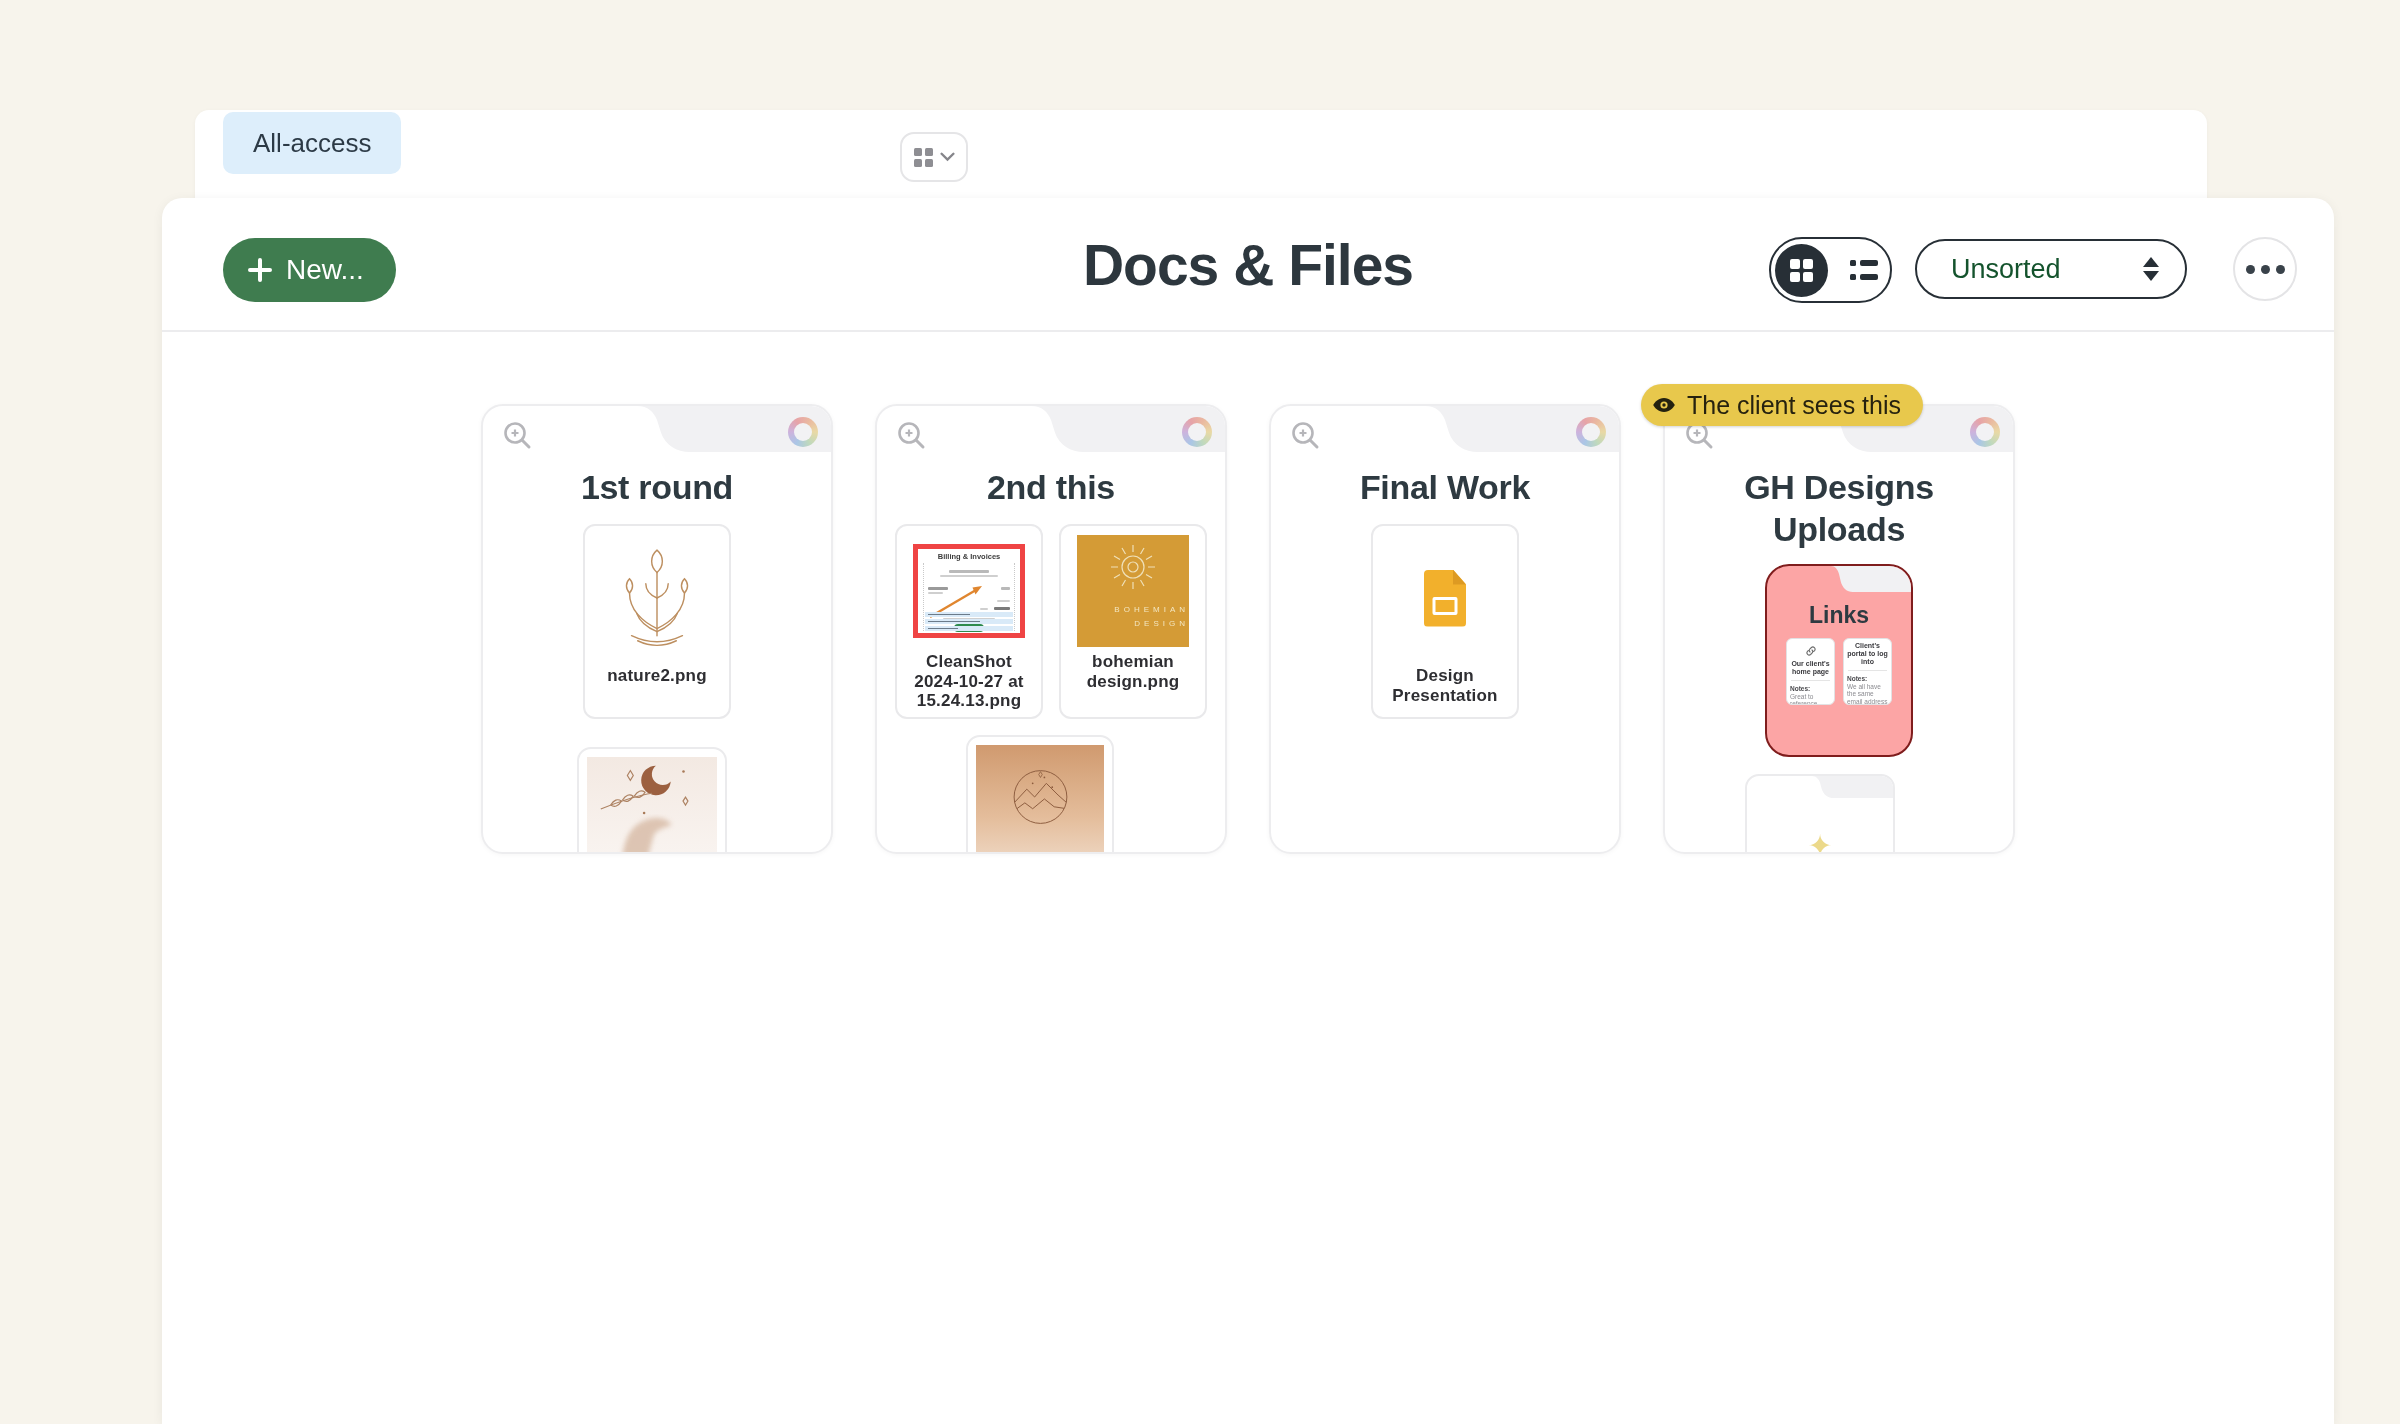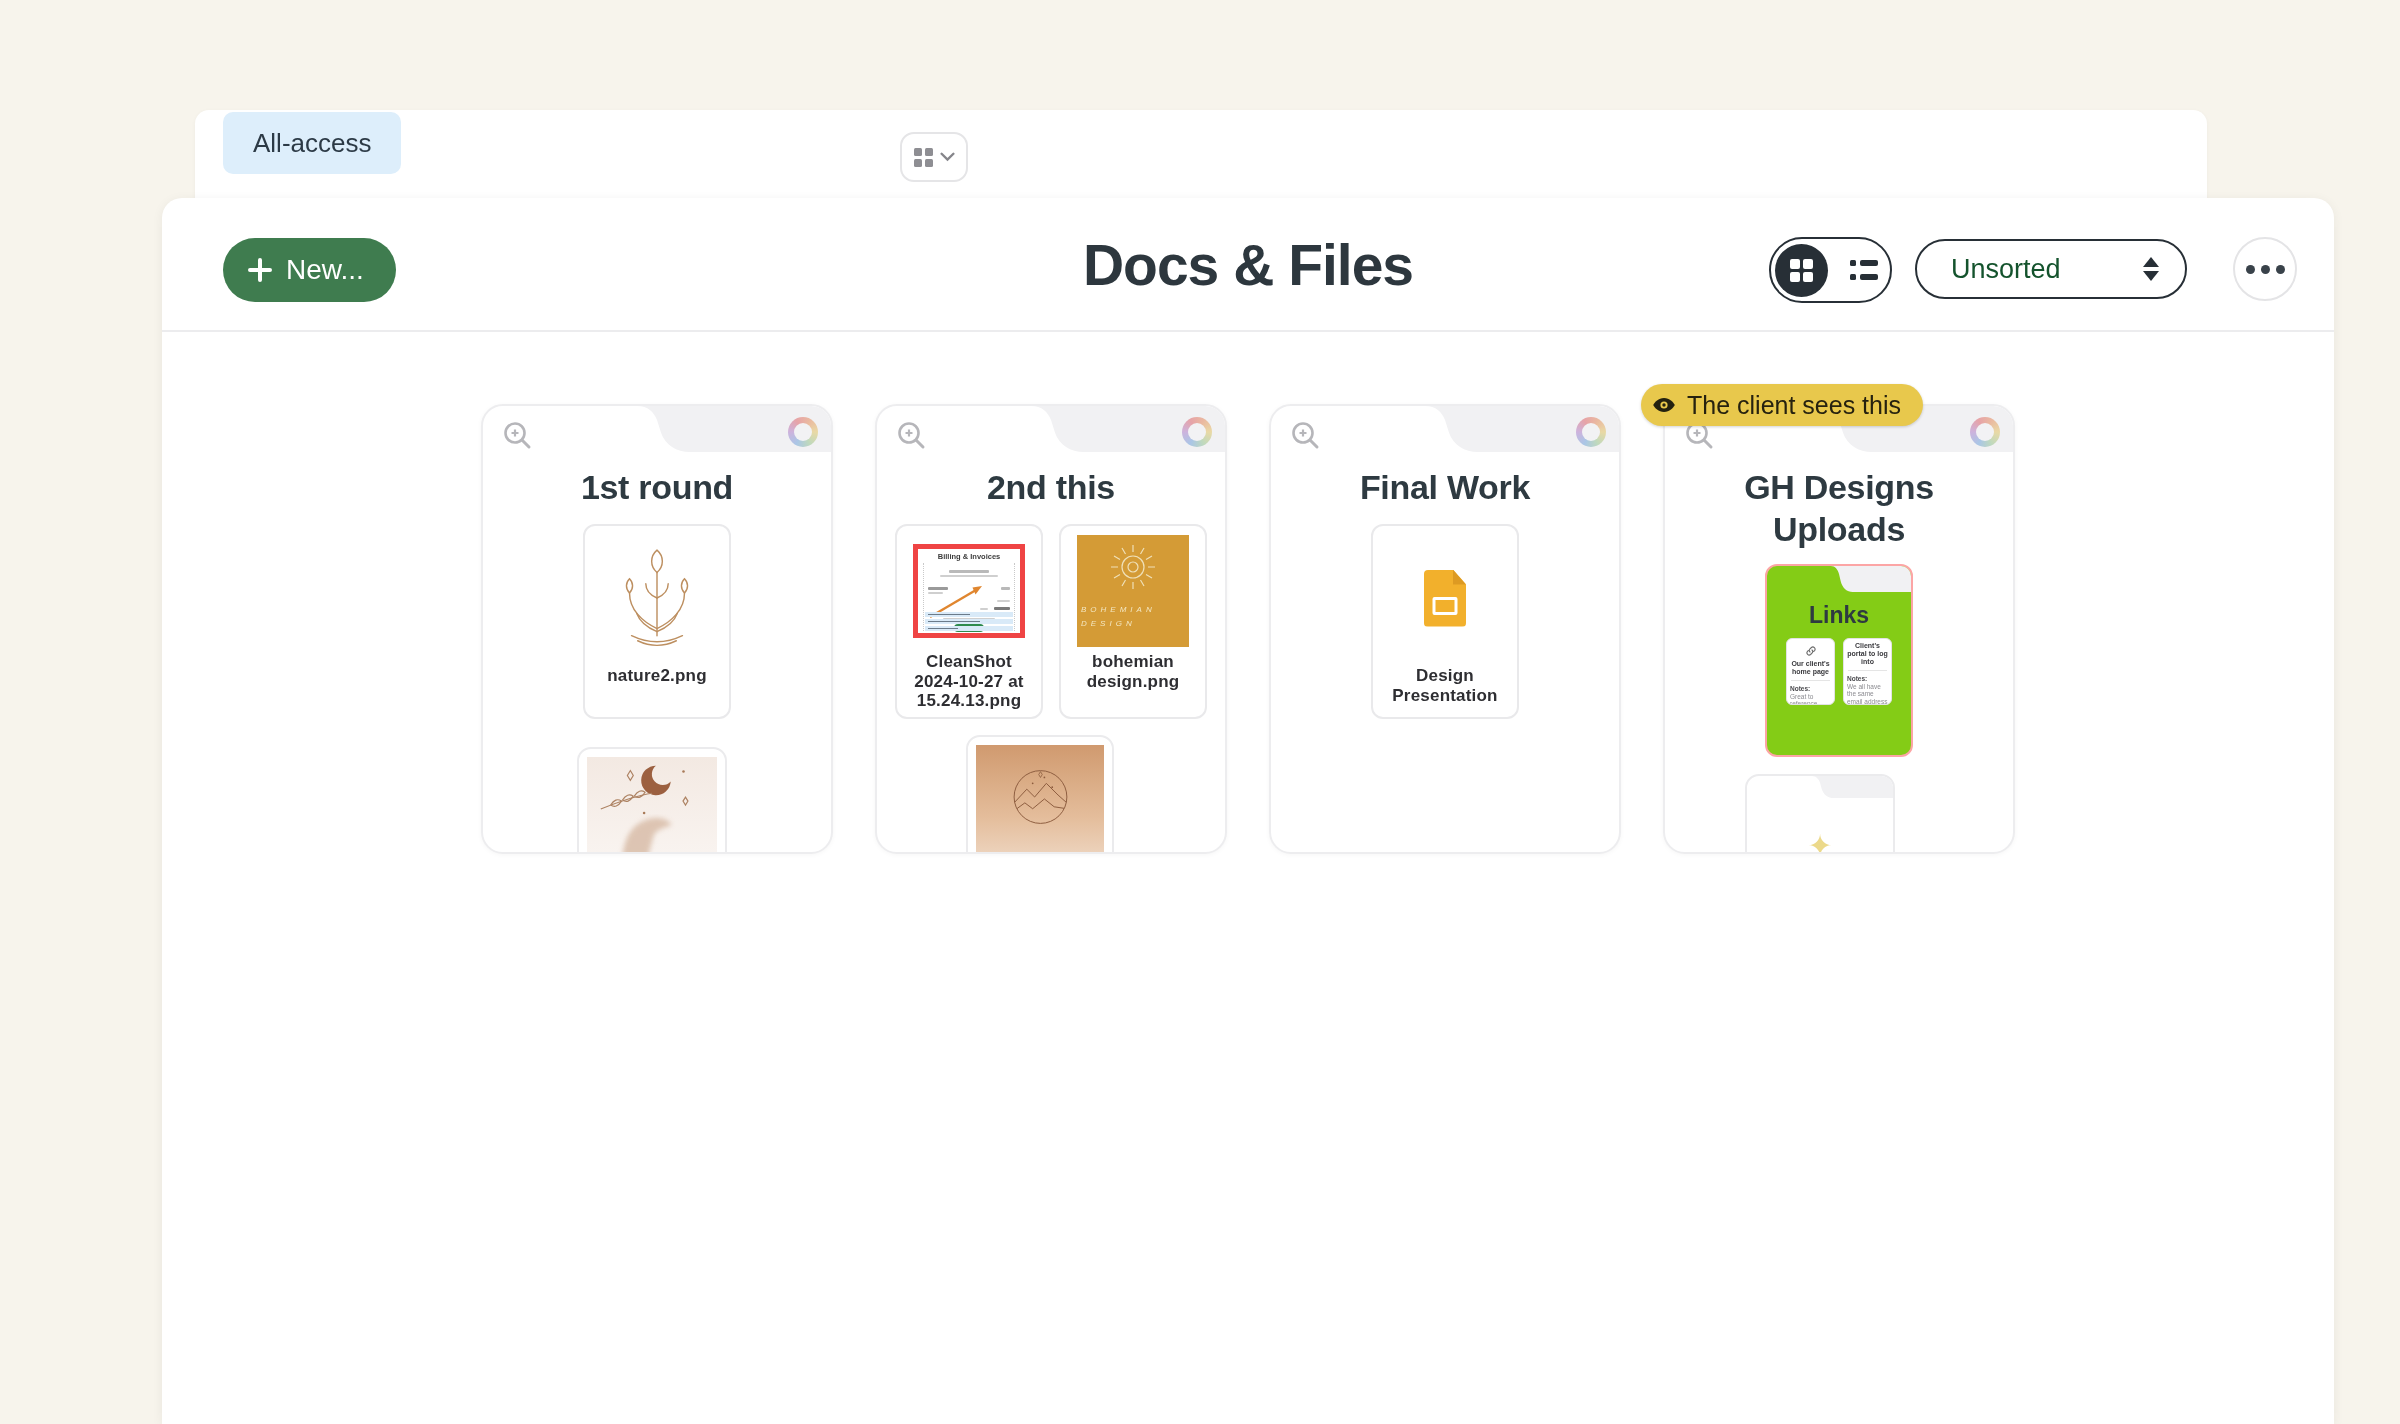--- a/index.html
+++ b/index.html
@@ -69,22 +69,22 @@
   .tiles{position:absolute;top:118px;left:13px;right:13px;display:flex;gap:16px;justify-content:center;}
   .card-uploads .tiles{top:158px;}
   .tile{width:148px;height:195px;background:#fff;border:2px solid #e9e9eb;border-radius:12px;
         padding:8px;display:flex;flex-direction:column;align-items:center;cursor:pointer;}
   .thumb-area{height:128px;display:flex;align-items:center;justify-content:center;flex:none;width:100%;}
   .thumb-area.short{height:114px;}
   .tile-label{font-size:17px;font-weight:700;color:#2e2e32;text-align:center;line-height:19.5px;
               margin-top:4px;letter-spacing:.2px;word-break:break-word;}
   .beige{width:116px;height:116px;background:#d9cebd;display:flex;align-items:center;justify-content:center;}
   .ochre{width:112px;height:112px;background:#d49b36;position:relative;}
-  .boho-line{position:absolute;left:0;right:0;text-align:left;font-size:8px;letter-spacing:4px;
-             color:#f3e6c0;text-indent:4px;font-style:italic;}
+  .boho-line{position:absolute;left:0;right:0;text-align:right;font-size:8px;letter-spacing:4px;
+             color:#f3e6c0;text-indent:4px;}
   .boho-1{top:70px;} .boho-2{top:84px;}
 
   
   .cs{width:112px;height:94px;background:#fff;border:5px solid #ef4444;position:relative;overflow:hidden;}
   .cs-title{font-size:7.5px;font-weight:700;color:#3c3c3c;text-align:center;margin-top:3px;}
   .cs-body{position:absolute;left:5px;right:5px;top:14px;bottom:2px;border-left:1px dotted #c9c9c9;
            border-right:1px dotted #c9c9c9;}
   .cs b1,.csbar{position:absolute;background:#b9b9b9;}
   .csbar{height:2.5px;border-radius:1px;}
   .cs-green{position:absolute;width:30px;height:8px;border-radius:4px;background:#2e8a4d;left:50%;
@@ -94,21 +94,21 @@
 
   
   .slides-icon{position:relative;width:42px;height:57px;background:#f2b02c;border-radius:4px;
                clip-path:polygon(0 0,69% 0,100% 26%,100% 100%,0 100%);}
   .slides-icon::before{content:"";position:absolute;right:0;top:0;width:13px;height:15px;background:#dd9a22;
                clip-path:polygon(0 0,100% 100%,0 100%);}
   .slides-icon::after{content:"";position:absolute;left:50%;top:27px;transform:translateX(-50%);
                width:19px;height:12px;border:3.5px solid #fff;border-radius:2px;}
 
   
-  .subfolder{width:148px;height:193px;background:#84cc16;border:2px solid #fca5a5;border-radius:12px;
+  .subfolder{width:148px;height:193px;background:#fca5a5;border:2px solid #7f1d1d;border-radius:24px;
              position:relative;overflow:hidden;cursor:pointer;}
   .subfolder .fold-back{height:26px;}
   .sub-title{position:absolute;top:36px;left:0;right:0;text-align:center;font-size:23px;font-weight:700;
              color:#2e3a41;}
   .notes-row{position:absolute;top:72px;left:0;right:0;display:flex;justify-content:center;gap:8px;}
   .note{width:49px;height:67px;border:1px solid #e2e2e4;border-radius:6px;background:#fff;
         padding:3px;overflow:hidden;text-align:center;cursor:pointer;}
   .note-title{font-size:7px;font-weight:700;color:#3a3a3e;line-height:8px;}
   .note-div{height:1px;background:#e5e5e5;margin:4px 1px;}
   .note-notes{font-size:6.5px;line-height:7.5px;color:#8b8b90;text-align:left;}

